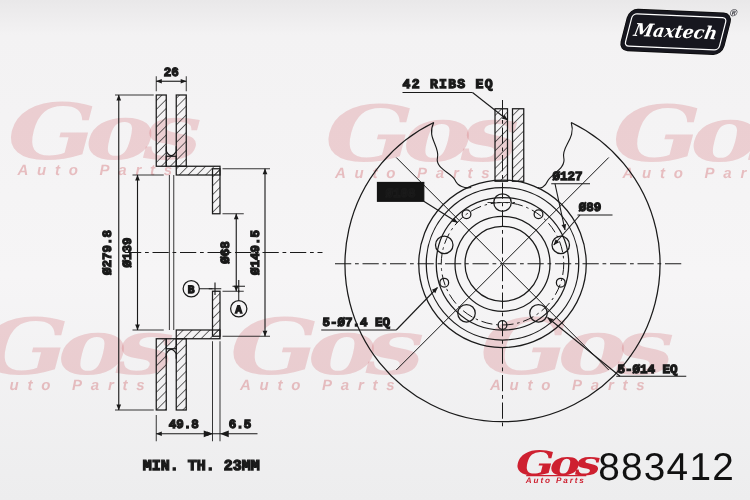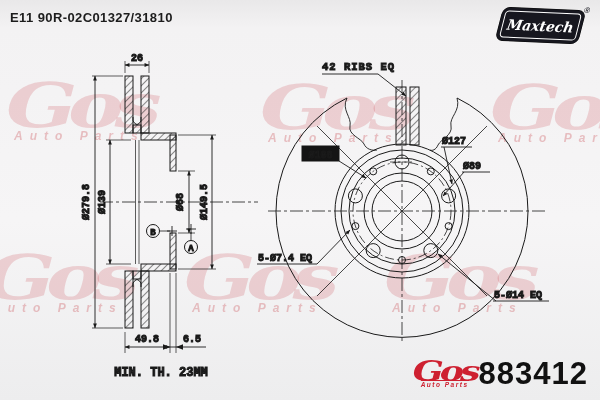--- a/index.html
+++ b/index.html
@@ -45,21 +45,21 @@
   .gos-logo{display:flex;flex-direction:column;align-items:center;line-height:.8;}
   .gos-script{
     font-family:"DejaVu Serif",serif;font-style:italic;font-weight:bold;
     font-size:27px;letter-spacing:-3px;color:#ce2030;transform:scaleX(1.35);
   }
   .gos-sub{
     font-family:"Liberation Sans",sans-serif;font-weight:bold;font-style:italic;
     font-size:6.5px;letter-spacing:1.5px;color:#ce2030;margin-top:-2px;
     border-top:1.5px solid #ce2030;padding-top:1px;white-space:nowrap;
   }
-  .part-number{font-weight:bold;font-size:31px;color:#111;letter-spacing:1px;}
+  .part-number{font-weight:normal;font-size:31px;color:#111;letter-spacing:1px;}
   svg.drawing{position:absolute;inset:0;}
   svg text{font-family:"Liberation Mono",monospace;font-weight:bold;fill:#161616;}
 </style>
 </head>
 <body>
 
 <div class="stage">
 
   <div class="wm" style="left:14px;top:80px;">
     <div class="wm-script">Gos</div>
@@ -215,21 +215,20 @@
       <text x="258" y="261" font-size="10">5-Ø7.4 EQ</text>
       <path d="M257,264 H317" stroke-width="0.9"></path>
       <line x1="317" y1="264" x2="350" y2="230" marker-end="url(#arr)" stroke-width="0.9"></line>
 
       <text x="494" y="298" font-size="10">5-Ø14 EQ</text>
       <path d="M493,301 H549" stroke-width="0.9"></path>
       <line x1="496" y1="301" x2="438" y2="254" marker-end="url(#arr)" stroke-width="0.9"></line>
     </g>
   </svg>
 
-  <div class="approval">E11 90R-02C01327/31810</div>
   <div class="maxtech">
     <div class="maxtech-inner">
       <span class="maxtech-text">Maxtech</span>
     </div>
     <span class="maxtech-reg">®</span>
   </div>
 
   <div class="footer">
     <div class="gos-logo">
       <span class="gos-script">Gos</span>

